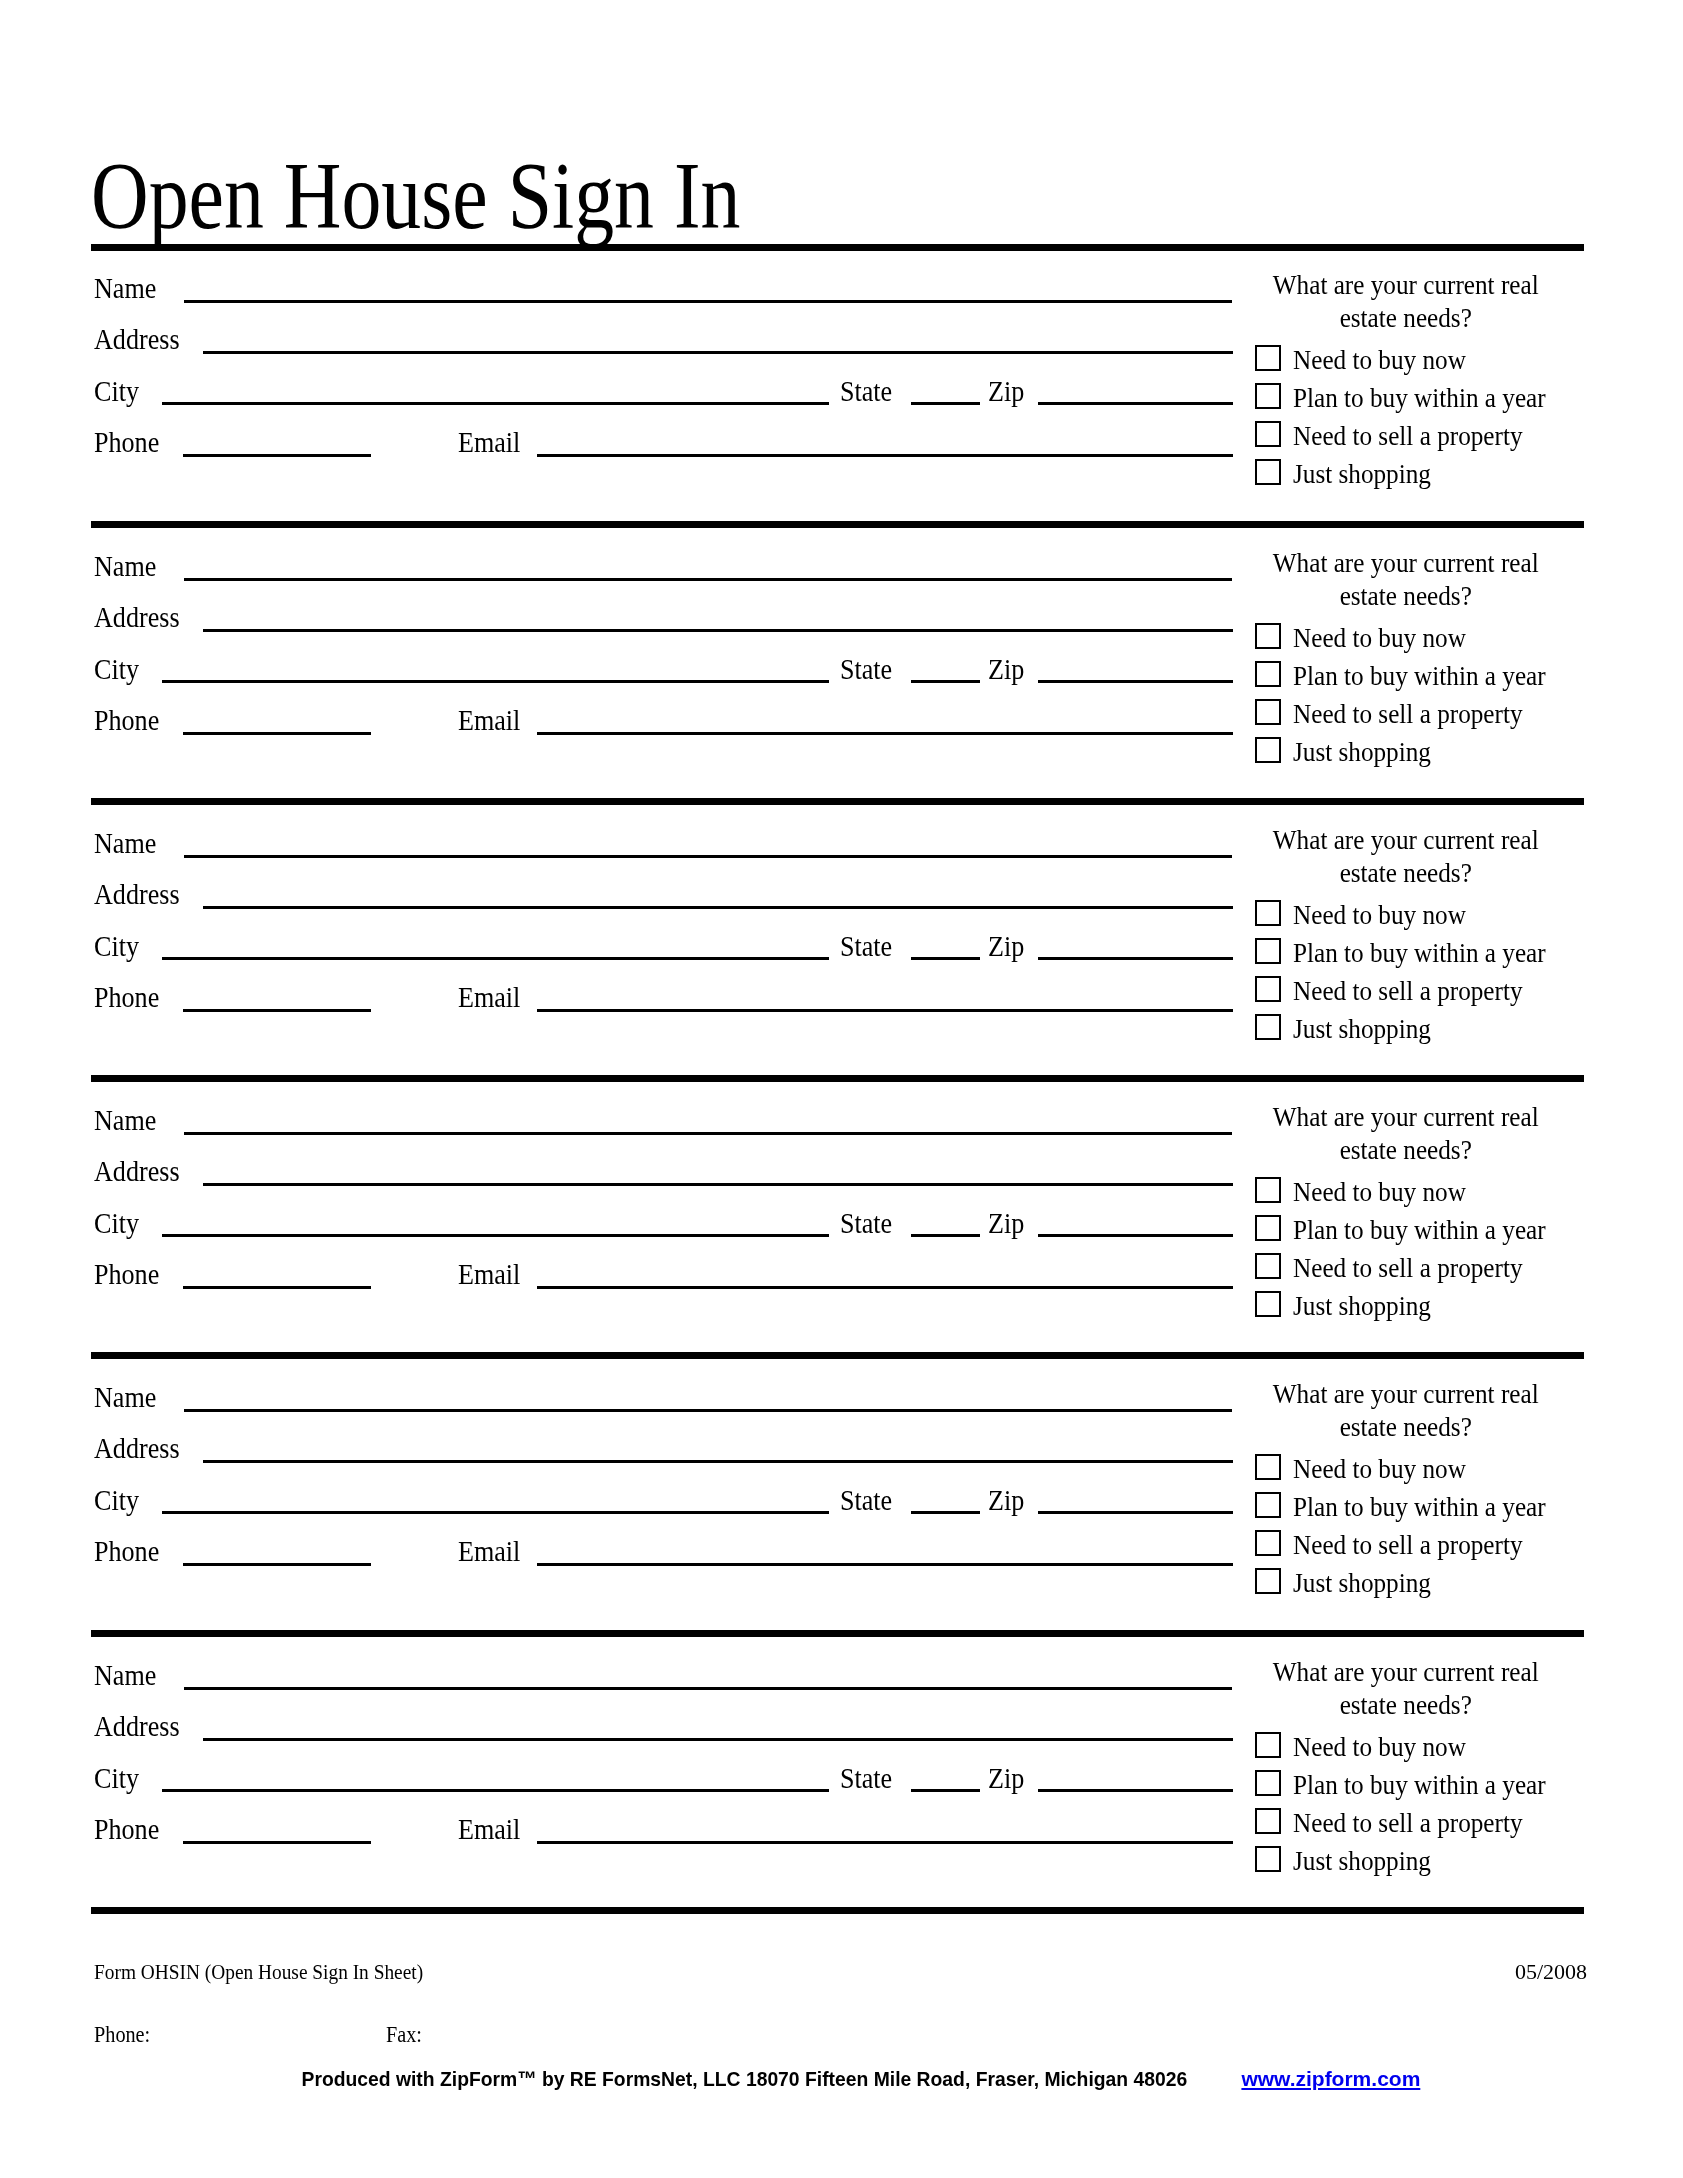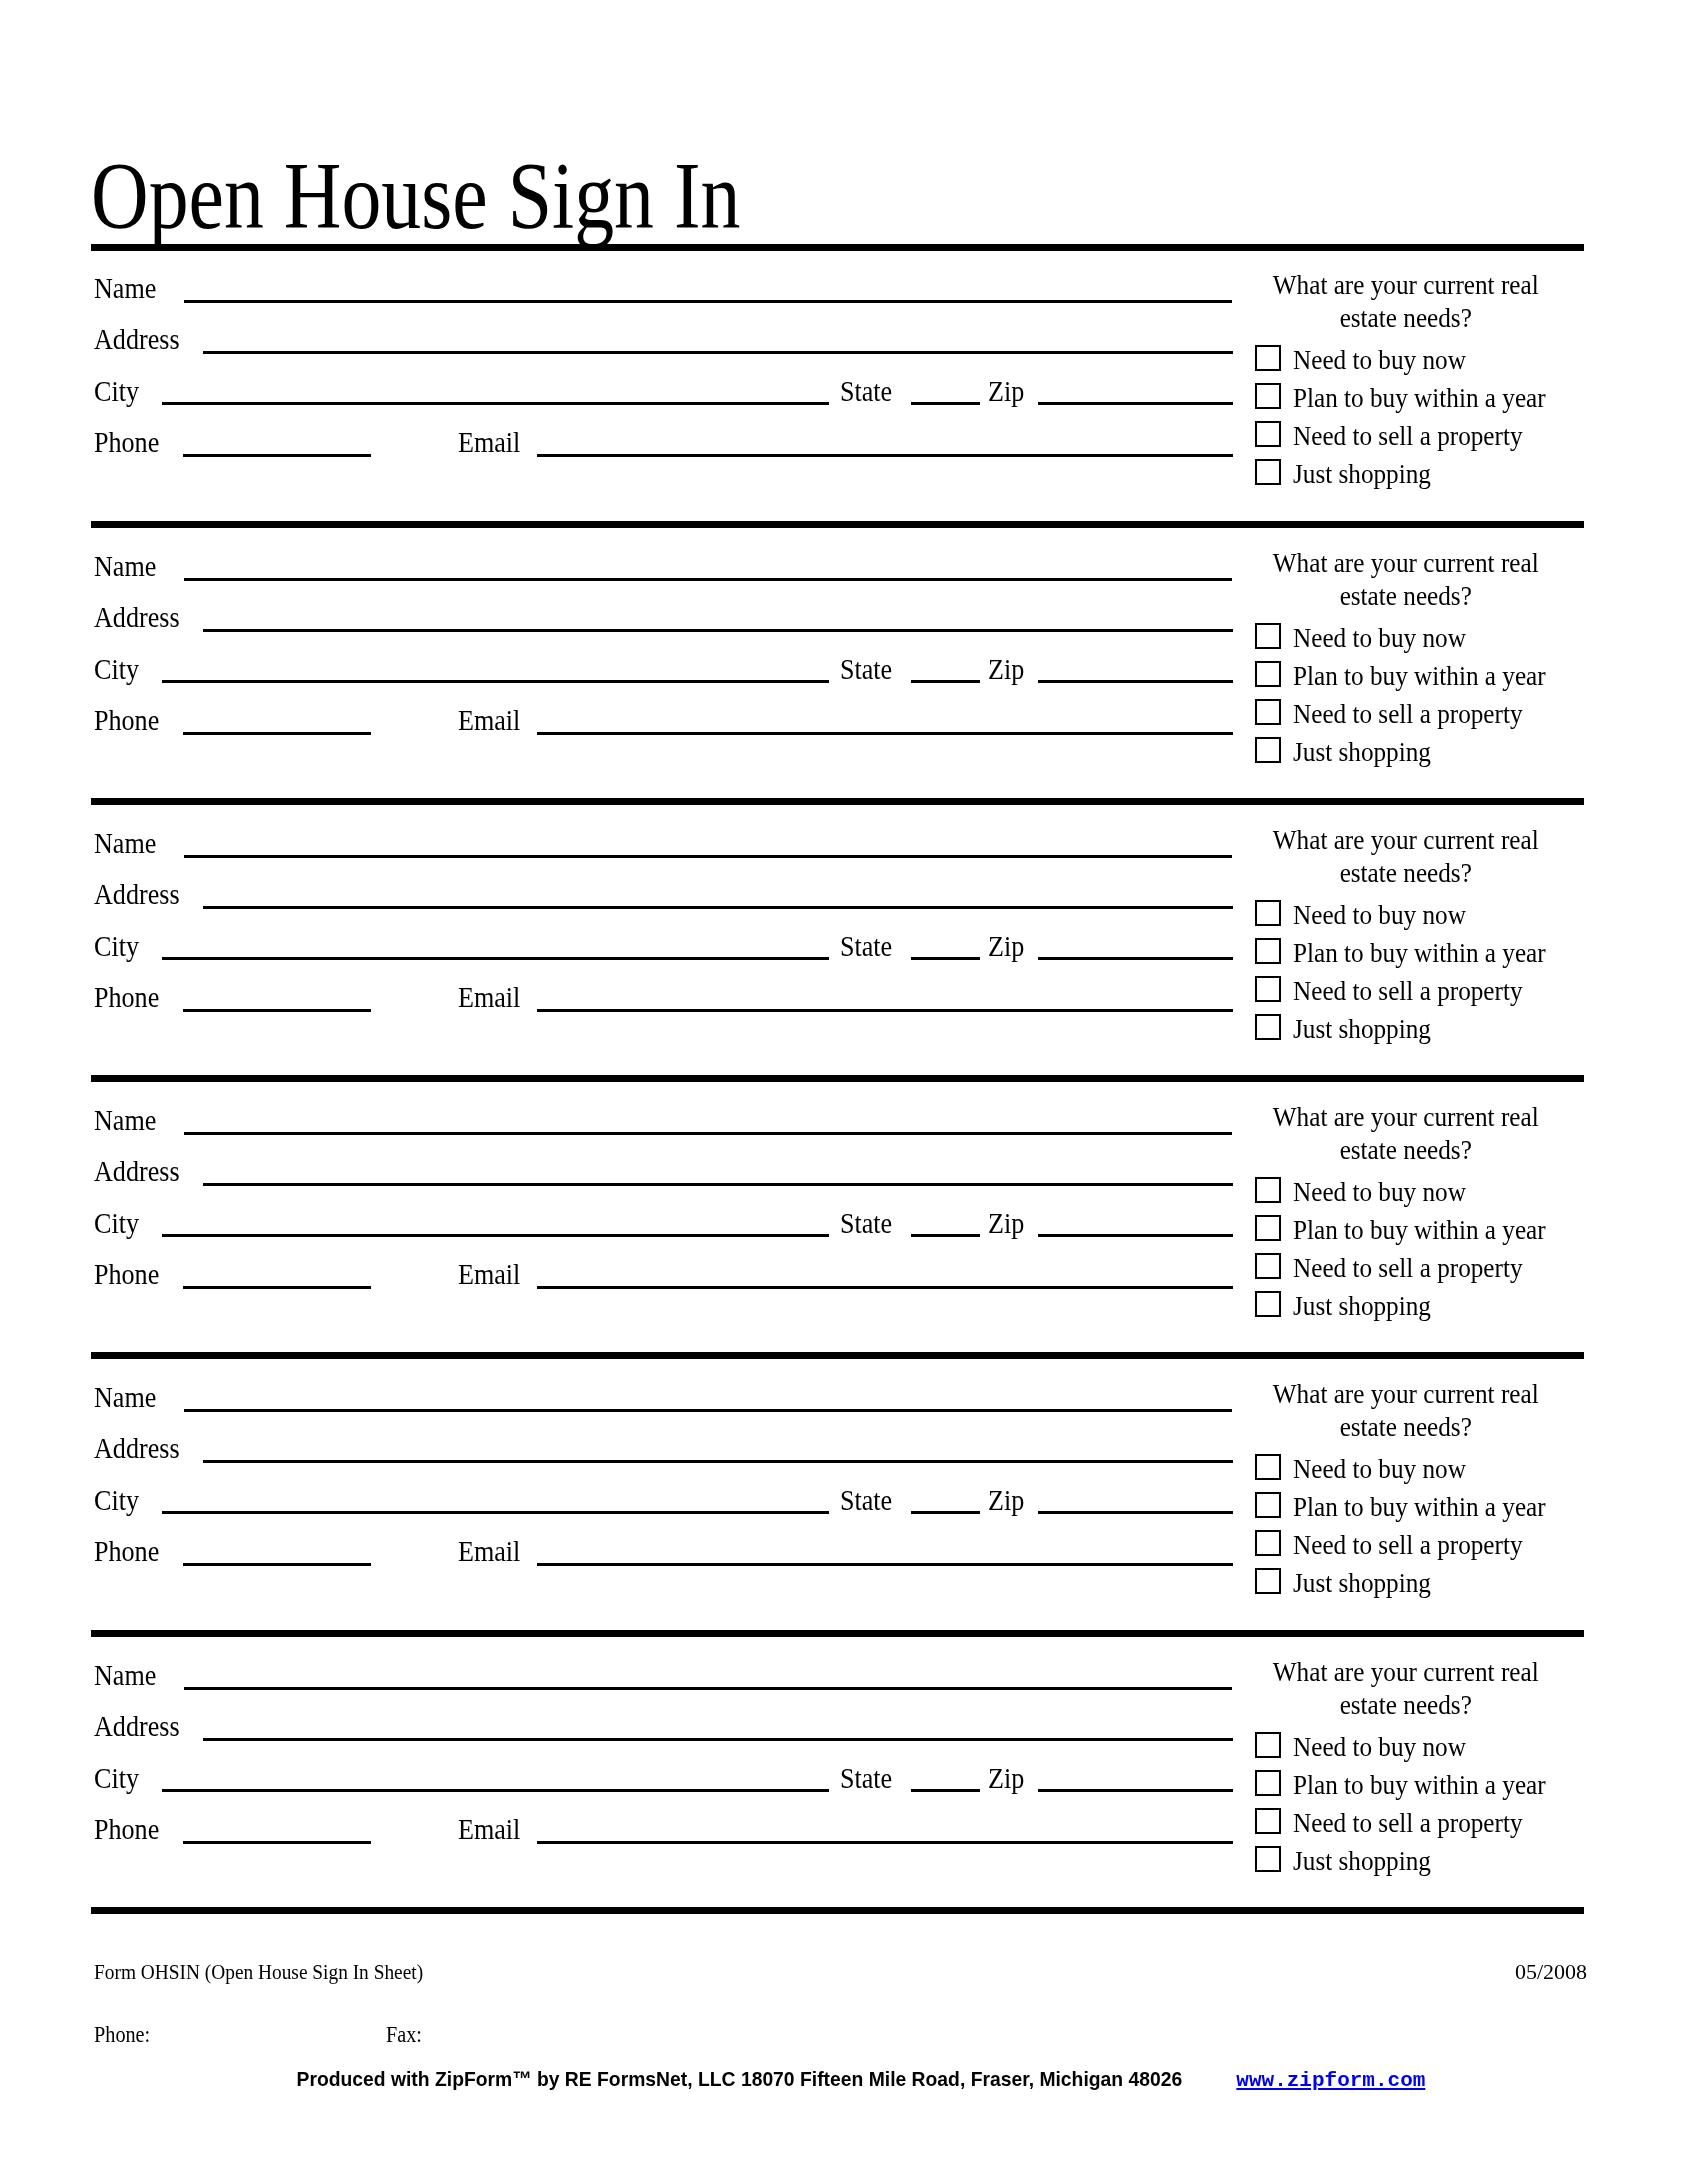--- a/index.html
+++ b/index.html
@@ -175,21 +175,20 @@
     transform: scaleY(1.0);
   }
   .footer-produced .pt {
     display: inline-block;
     transform: scaleX(0.92);
     transform-origin: center;
   }
   .footer-url {
     text-decoration: underline;
     margin-left: 16px;
-    font-family: Liberation Mono, monospace;
   }
 </style>
 </head>
 <body>
 
 <div class="page">
 
   <h1 class="title">Open House Sign In</h1>
 
   <div id="blocks-root">

